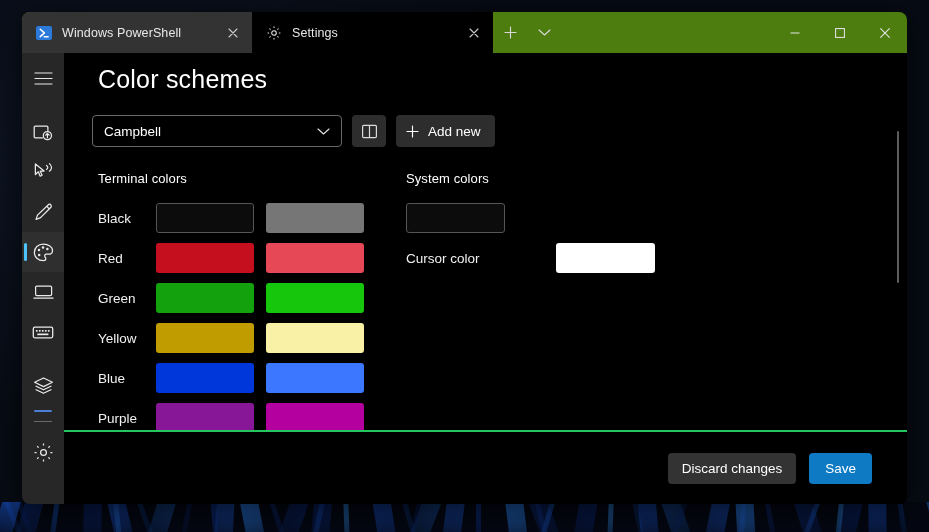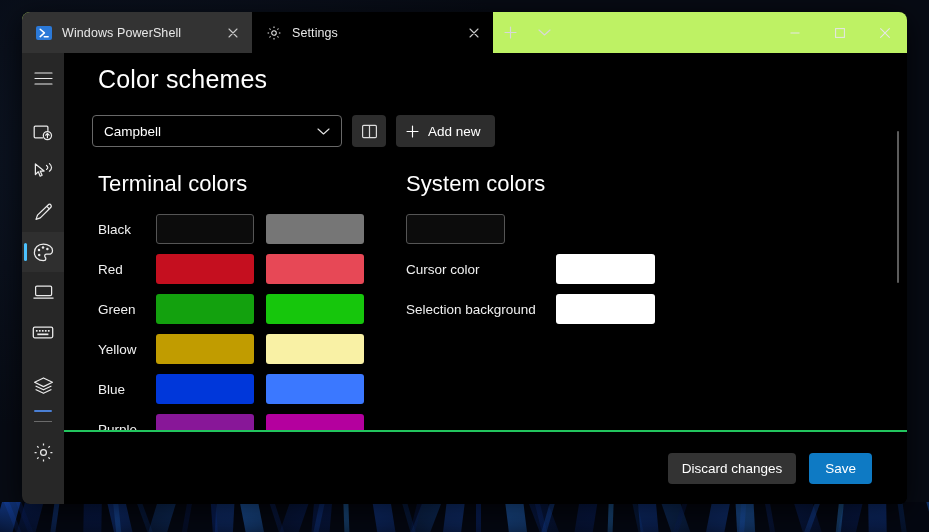--- a/index.html
+++ b/index.html
@@ -33,21 +33,21 @@
     position: absolute;
     left: 22px; top: 12px; width: 885px; height: 492px;
     background: #000000;
     border-radius: 8px;
     overflow: hidden;
     box-shadow: 0 6px 28px rgba(0,0,0,.75);
   }
   
   #titlebar {
     position: absolute; left: 0; top: 0; right: 0; height: 41px;
-    background: #bef264;
+    background: #4d7c0f;
     display: flex; align-items: flex-end;
   }
   .tab {
     height: 41px; display: flex; align-items: center;
     padding: 0 6px 0 14px; gap: 10px;
     font-size: 12.5px; color: #e8e8e8;
     cursor: default; position: relative;
     min-width: 0;
   }
   .tab.inactive { width: 230px; background: #333333; }
@@ -129,21 +129,21 @@
     display: flex; align-items: center; justify-content: center;
     color: #dcdcdc;
   }
   #add-new-btn {
     height: 32px; padding: 0 14px 0 10px; border-radius: 4px;
     background: #2d2d2d; color: #ffffff; font-size: 13.5px;
     display: flex; align-items: center; gap: 9px;
   }
   #columns { position: absolute; left: 34px; top: 118px; right: 0; display: flex; }
   .col-title {
-    font-size: 22px; font-weight: 400; color: #ffffff;
+    font-size: 13px; font-weight: 400; color: #ffffff;
     margin-bottom: 12px; letter-spacing: .1px;
   }
   .color-row {
     display: flex; align-items: center; height: 40px;
   }
   .color-label {
     font-size: 13.5px; color: #f0f0f0; white-space: nowrap;
   }
   .swatch {
     height: 30px; border-radius: 3px; flex: none;
@@ -471,24 +471,20 @@
 
             <div class="color-row">
               <span class="swatch bordered" style="background: rgb(12, 12, 12);"></span>
             </div>
 
             <div class="color-row">
               <span class="color-label">Cursor color</span>
               <span class="swatch" style="background: rgb(255, 255, 255);"></span>
             </div>
 
-            <div class="color-row">
-              <span class="color-label">Selection background</span>
-              <span class="swatch" style="background: rgb(255, 255, 255);"></span>
-            </div>
 
           </div>
         </div>
 
       </div>
 
       <div id="scrollbar-track">
         <div id="scrollbar-thumb"></div>
       </div>
     </div>

